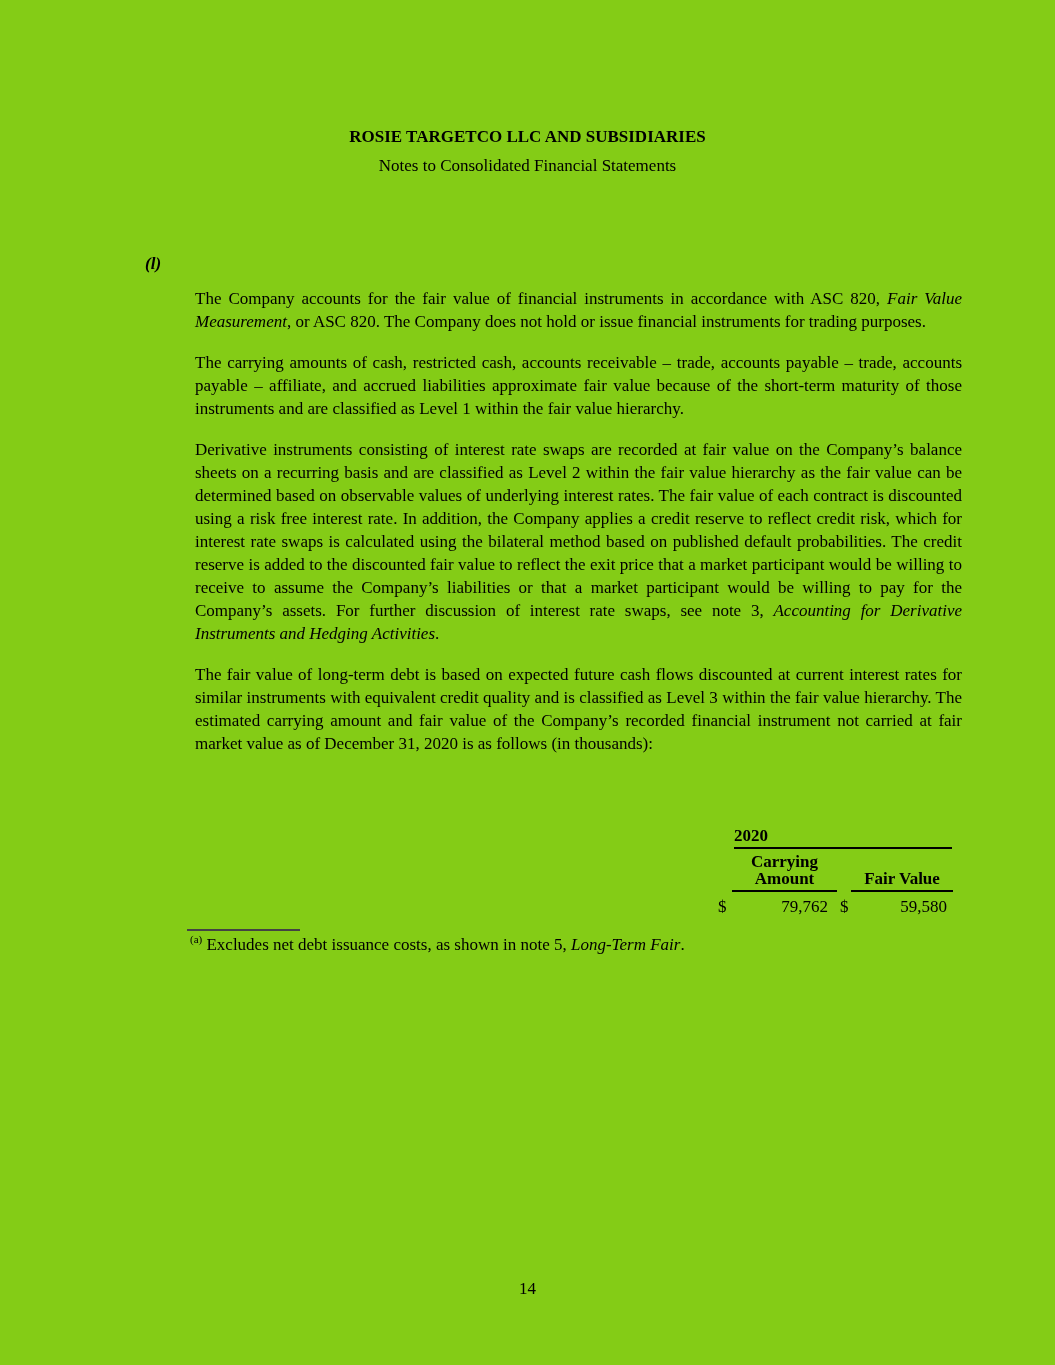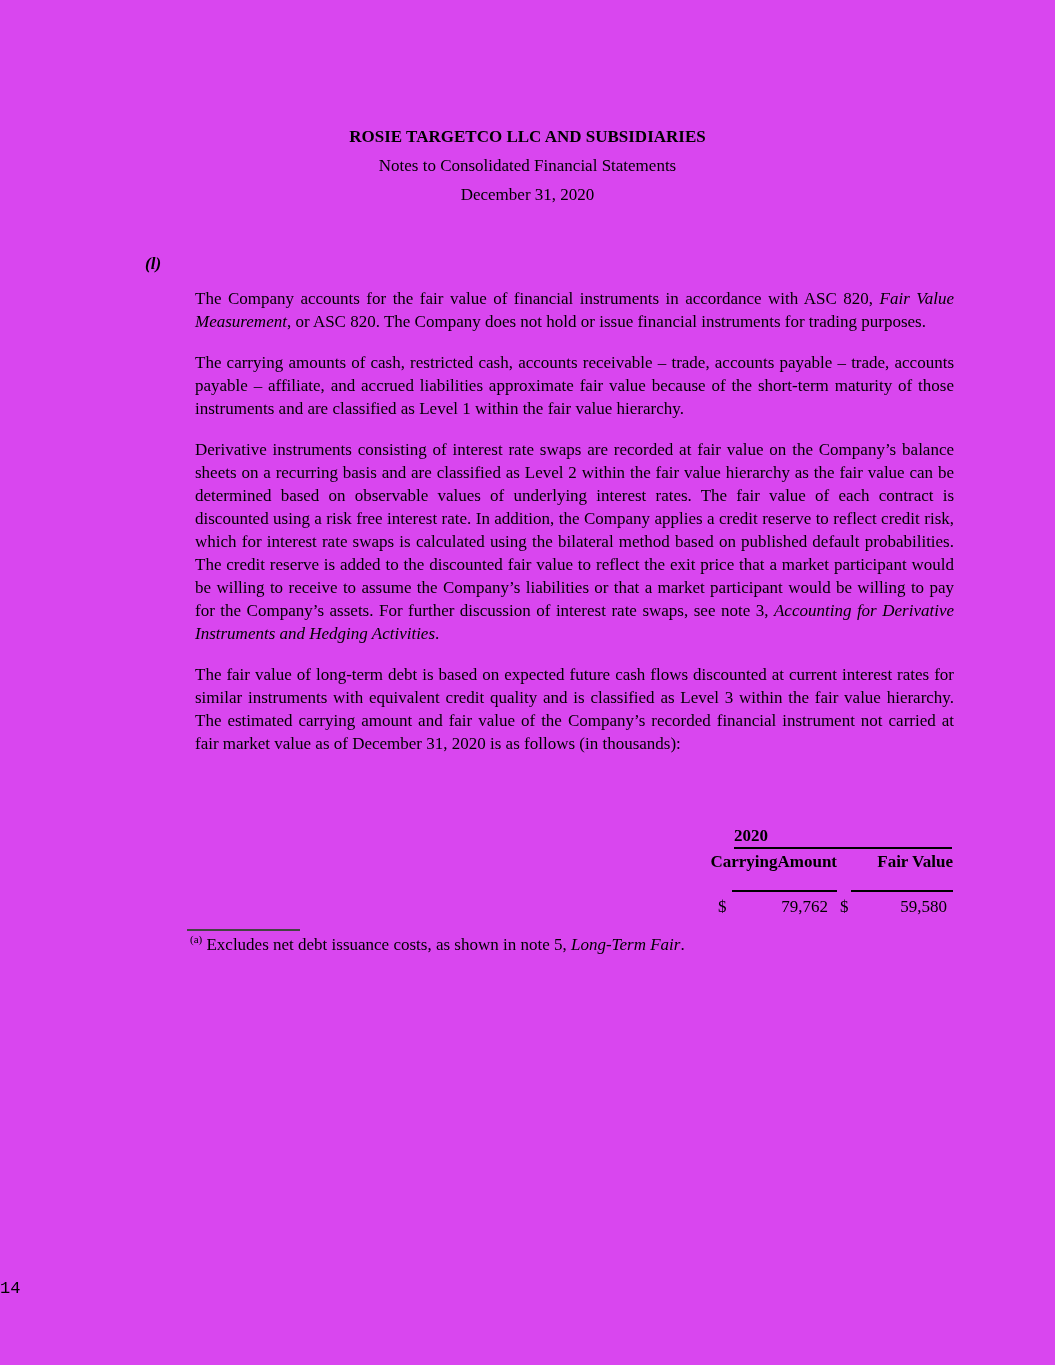--- a/index.html
+++ b/index.html
@@ -4,21 +4,21 @@
 <style>
   html, body {
     margin: 0;
     padding: 0;
     background: #ffffff;
   }
   .page {
     position: relative;
     width: 1055px;
     height: 1365px;
-    background: #d946ef;
+    background: #84cc16;
     color: #000000;
     font-family: "Liberation Serif", serif;
     font-size: 17px;
     line-height: 23px;
     overflow: hidden;
   }
   .doc-header {
     position: absolute;
     top: 122px;
     left: 0;
@@ -36,21 +36,21 @@
     font-style: italic;
   }
   .section-label { width: 47px; flex: 0 0 47px; }
   .paragraphs {
     position: absolute;
     top: 287px;
     left: 195px;
     width: 767px;
   }
   .paragraphs p {
-    margin: 0 8px 18px 0;
+    margin: 0 0 18px 0;
     text-align: justify;
   }
   .it { font-style: italic; }
   sup {
     font-size: 11px;
     line-height: 0;
     vertical-align: super;
   }
   .fin-table {
     position: absolute;
@@ -72,26 +72,26 @@
   .col-head {
     position: absolute;
     top: 29px;
     height: 34px;
     padding-bottom: 3px;
     text-align: center;
     font-weight: bold;
     line-height: 17px;
     border-bottom: 2.5px solid #000;
     display: flex;
-    flex-direction: row;
+    flex-direction: column;
     justify-content: flex-end;
     box-sizing: content-box;
   }
   .col-head-1 { left: 537px; width: 105px; }
-  .col-head-2 { left: 656px; width: 102px; text-align: right; }
+  .col-head-2 { left: 656px; width: 102px; }
   .data-row {
     position: absolute;
     top: 71px;
     left: 0;
     width: 760px;
     height: 23px;
   }
   .row-label { position: absolute; left: 5px; top: 0; white-space: nowrap; }
   .amt-cell {
     position: absolute;
@@ -112,32 +112,31 @@
     position: absolute;
     top: 933px;
     left: 190px;
     width: 772px;
   }
   .page-number {
     position: absolute;
     top: 1277px;
     left: 0;
     width: 100%;
-    font-family: Liberation Mono, monospace;
+    text-align: center;
   }
 </style>
 </head>
 <body>
 
 <div class="page">
 
   <div class="doc-header">
     <div class="doc-title">ROSIE TARGETCO LLC AND SUBSIDIARIES</div>
     <div>Notes to Consolidated Financial Statements</div>
-    <div>December 31, 2020</div>
   </div>
 
   <div class="section-heading">
     <span class="section-label">(l)</span>
   </div>
 
   <div class="paragraphs">
     <p><span>The Company accounts for the fair value of financial instruments in accordance with ASC 820, </span><span class="it">Fair Value Measurement</span><span>, or ASC 820. The Company does not hold or issue financial instruments for trading purposes.</span></p>
     <p><span>The carrying amounts of cash, restricted cash, accounts receivable – trade, accounts payable – trade, accounts payable – affiliate, and accrued liabilities approximate fair value because of the short-term maturity of those instruments and are classified as Level 1 within the fair value hierarchy.</span></p>
     <p><span>Derivative instruments consisting of interest rate swaps are recorded at fair value on the Company’s balance sheets on a recurring basis and are classified as Level 2 within the fair value hierarchy as the fair value can be determined based on observable values of underlying interest rates. The fair value of each contract is discounted using a risk free interest rate. In addition, the Company applies a credit reserve to reflect credit risk, which for interest rate swaps is calculated using the bilateral method based on published default probabilities. The credit reserve is added to the discounted fair value to reflect the exit price that a market participant would be willing to receive to assume the Company’s liabilities or that a market participant would be willing to pay for the Company’s assets. For further discussion of interest rate swaps, see note 3, </span><span class="it">Accounting for Derivative Instruments and Hedging Activities</span><span>.</span></p>

